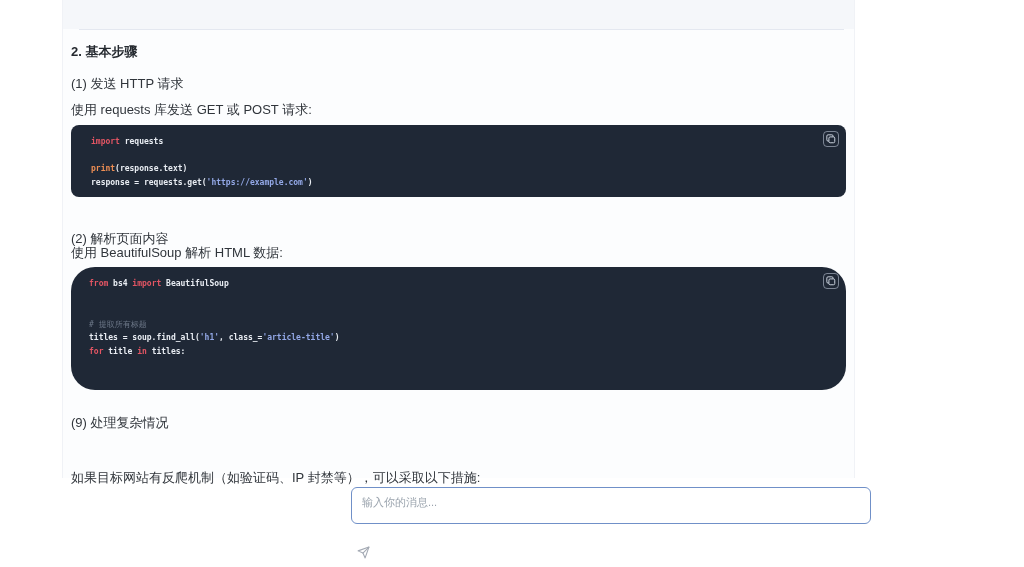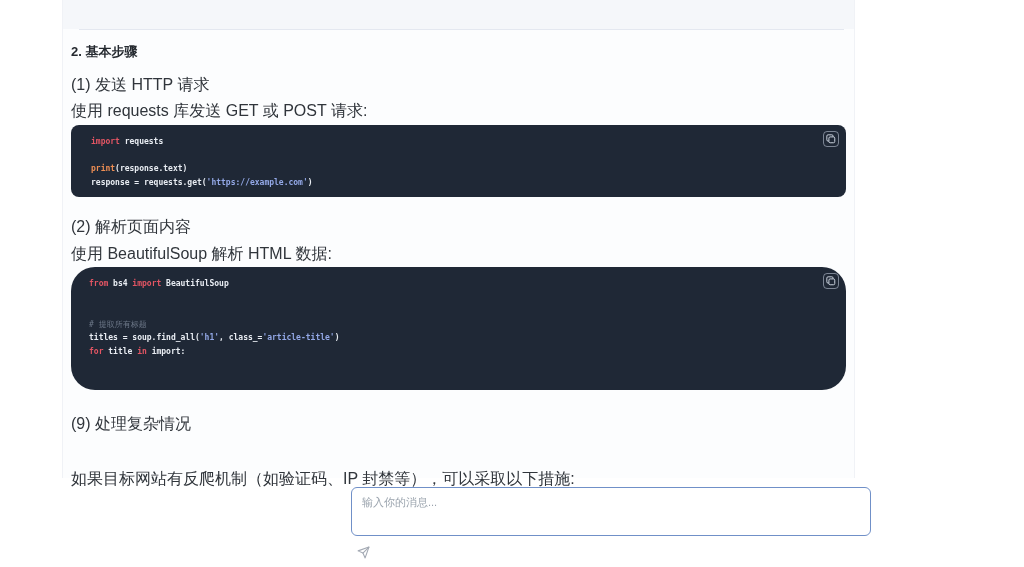--- a/index.html
+++ b/index.html
@@ -7,41 +7,41 @@
               font-family:"Liberation Sans","DejaVu Sans",sans-serif; }
   #stage { position:relative; width:1024px; height:567px; background:#ffffff; }
 
   
   .card { position:absolute; left:62px; top:0; width:793px; height:478px;
           background:#fcfdfe; border-left:1px solid #f0f2f6; border-right:1px solid #f0f2f6; }
   .card-header { position:absolute; left:0; top:0; width:100%; height:29px; background:#f5f7fa; }
   .card-divider { position:absolute; left:16px; right:10px; top:29px; height:1px; background:#e4e8f0; }
 
   .h-bold { position:absolute; left:8px; font-size:13px; font-weight:bold; color:#24292f; white-space:nowrap; }
-  .para   { position:absolute; left:8px; font-size:16px; color:#30353b; white-space:nowrap; }
+  .para   { position:absolute; left:8px; font-size:13px; color:#30353b; white-space:nowrap; }
 
   
   .codeblock { position:absolute; left:8px; width:775px; background:#1f2836; border-radius:8px;
                padding:10px 0 10px 18px; }
   .code-body { font-family:"DejaVu Sans Mono","Liberation Mono",monospace; font-size:8px;
                font-weight:600; line-height:13.5px; color:#e9edf3; }
   .code-line { white-space:pre; min-height:13.5px; }
   .tok-pl  { color:#e9edf3; }
   .tok-kw  { color:#e25563; }
   .tok-str { color:#94a9e8; }
   .tok-com { color:#6d7889; font-weight:500; }
   .tok-orn { color:#ee8e54; }
 
   .copy-btn { position:absolute; top:6px; right:7px; width:16px; height:16px;
               border:1px solid rgba(198,208,224,0.55); border-radius:4px;
               display:flex; align-items:center; justify-content:center; cursor:pointer; background:transparent; }
   .copy-btn svg { display:block; }
 
   
-  .composer-input { position:absolute; left:351px; top:487px; width:520px; height:49px;
+  .composer-input { position:absolute; left:351px; top:487px; width:520px; height:37px;
                     border:1.5px solid #7090c8; border-radius:6px; background:#ffffff;
                     padding:7px 10px; font-family:"Liberation Sans","DejaVu Sans",sans-serif;
                     font-size:11px; color:#30353b; resize:none; outline:none; }
   .composer-input::placeholder { color:#9aa3ad; }
   .send-btn { position:absolute; left:354px; top:543px; width:18px; height:18px;
               background:transparent; border:none; cursor:pointer;
               display:flex; align-items:center; justify-content:center; }
 </style>
 </head>
 <body>
@@ -65,31 +65,31 @@
           <div class="code-line"><span class="tok-pl">response = requests.get(</span><span class="tok-str">'https://example.com'</span><span class="tok-pl">)</span></div>
         </div>
       <button class="copy-btn" title="copy">
         <svg width="10" height="10" viewBox="0 0 12 12" fill="none" stroke="#c9d1dc" stroke-width="1.2">
           <rect x="3.5" y="3.5" width="7" height="7" rx="1.5"></rect>
           <path d="M8.5 3.5 V2.5 a1.5 1.5 0 0 0 -1.5 -1.5 H2.5 A1.5 1.5 0 0 0 1 2.5 v4.5 a1.5 1.5 0 0 0 1.5 1.5 h1"></path>
         </svg>
       </button>
     </div>
 
-    <div class="para" style="top:217px;">(2) 解析页面内容</div>
+    <div class="para" style="top:230px;">(2) 解析页面内容</div>
     <div class="para" style="top:244px;">使用 BeautifulSoup 解析 HTML 数据:</div>
 
     <div class="codeblock" style="top:267px; height:123px;border-radius:24px;">
       <div class="code-body">
           <div class="code-line"><span class="tok-kw">from</span><span class="tok-pl"> bs4 </span><span class="tok-kw">import</span><span class="tok-pl"> BeautifulSoup</span></div>
           <div class="code-line">&nbsp;</div>
           <div class="code-line">&nbsp;</div>
           <div class="code-line"><span class="tok-com"># 提取所有标题</span></div>
           <div class="code-line"><span class="tok-pl">titles = soup.find_all(</span><span class="tok-str">'h1'</span><span class="tok-pl">, class_=</span><span class="tok-str">'article-title'</span><span class="tok-pl">)</span></div>
-          <div class="code-line"><span class="tok-kw">for</span><span class="tok-pl"> title </span><span class="tok-kw">in</span><span class="tok-pl"> import:</span></div>
+          <div class="code-line"><span class="tok-kw">for</span><span class="tok-pl"> title </span><span class="tok-kw">in</span><span class="tok-pl"> titles:</span></div>
         </div>
       <button class="copy-btn" title="copy">
         <svg width="10" height="10" viewBox="0 0 12 12" fill="none" stroke="#c9d1dc" stroke-width="1.2">
           <rect x="3.5" y="3.5" width="7" height="7" rx="1.5"></rect>
           <path d="M8.5 3.5 V2.5 a1.5 1.5 0 0 0 -1.5 -1.5 H2.5 A1.5 1.5 0 0 0 1 2.5 v4.5 a1.5 1.5 0 0 0 1.5 1.5 h1"></path>
         </svg>
       </button>
     </div>
 
     <div class="para" style="top:414px;">(9) 处理复杂情况</div>

